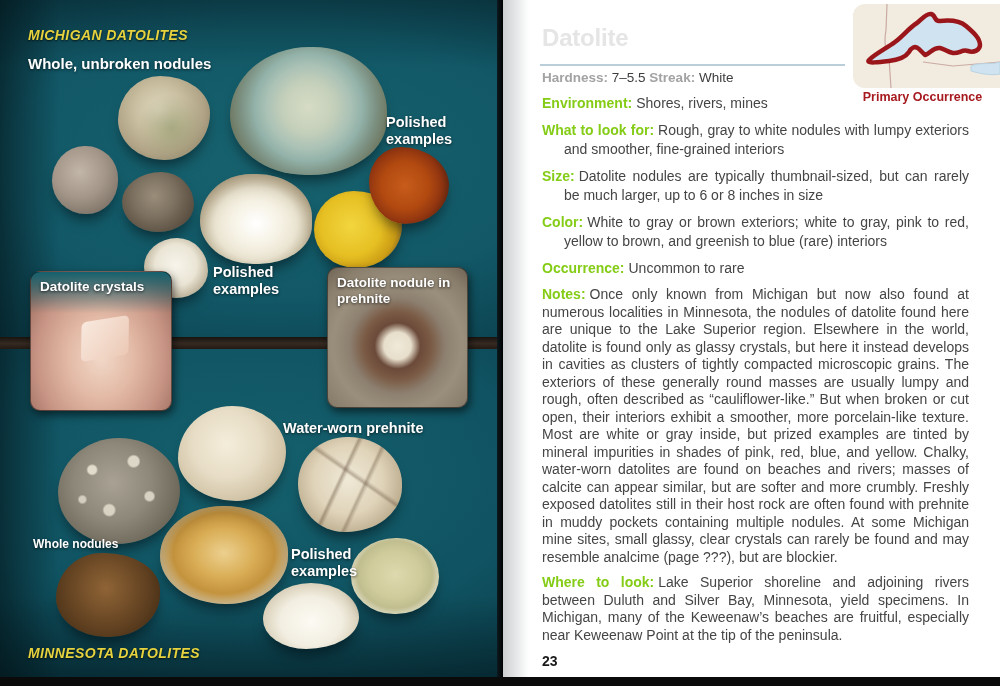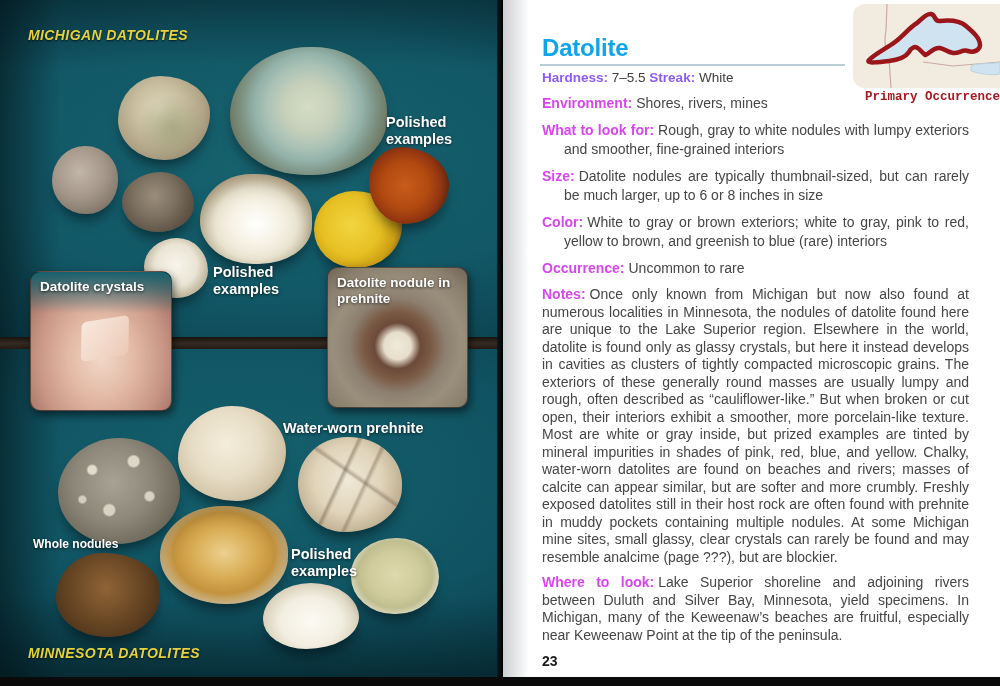--- a/index.html
+++ b/index.html
@@ -101,38 +101,38 @@
 
   
   .spine { position:absolute; left:497px; top:0; width:6px; height:677px; z-index:8;
     background:linear-gradient(to right, #0d1a1f, #000); }
 
   
   .right-page { position:absolute; left:503px; top:0; width:497px; height:677px; background:#fff; z-index:1; }
   .right-page .edge-shadow { position:absolute; left:0; top:0; width:26px; height:100%;
     background:linear-gradient(to right, rgba(70,80,86,.28), rgba(70,80,86,0)); }
 
-  .title { position:absolute; left:542px; top:34px; z-index:9; font-size:24px; font-weight:bold; color:#0ea5e9; letter-spacing:-.2px; }
+  .title { position:absolute; left:542px; top:24px; z-index:9; font-size:24px; font-weight:bold; color:#e5e5e5; letter-spacing:-.2px; }
   .title-rule { position:absolute; left:540px; top:64px; width:305px; height:2px; background:#b9ced8; z-index:9; }
   .hardness-line { position:absolute; left:542px; top:70px; z-index:9; font-size:13.5px; color:#3d3d3d; }
-  .hardness-line b { color:#8b5cf6; }
+  .hardness-line b { color:#a3a3a3; }
 
   .body-col { position:absolute; left:542px; top:94px; width:427px; z-index:9; color:#454545; font-size:14px; }
   .field { line-height:19px; margin-bottom:8px; padding-left:22px; text-indent:-22px; text-align:justify; }
-  .field b, .para b { color:#d946ef; margin-right:4px; }
+  .field b, .para b { color:#84cc16; margin-right:4px; }
   .para { line-height:17.5px; margin-bottom:8px; text-align:justify; }
 
   .page-number { position:absolute; left:542px; top:653px; width:427px; text-align:left;
     font-size:14px; font-weight:bold; color:#1a1a1a; z-index:9; }
 
   
   .map-box { position:absolute; left:853px; top:4px; width:147px; height:84px; z-index:9;
     background:#f1ebe0; border-radius:12px 0 0 12px; overflow:hidden; }
-  .map-caption { position:absolute; left:845px; top:90px; width:155px; text-align:right;
-    font-size:12.5px; font-weight:bold; color:#a6191f; z-index:9;font-family:Liberation Mono, monospace; }
+  .map-caption { position:absolute; left:845px; top:90px; width:155px; text-align:center;
+    font-size:12.5px; font-weight:bold; color:#a6191f; z-index:9; }
 
   .bottom-strip { position:absolute; left:0; top:677px; width:1000px; height:9px; background:#0a0a0a; z-index:10; }
 </style>
 </head>
 <body>
 
 <div id="stage">
 
   <div class="left-panel">
     <div class="photo-top"></div>
@@ -158,20 +158,21 @@
 
     <div class="inset" id="inset-crystals">
       <div class="crystal-face"></div>
       <div class="inset-label">Datolite crystals</div>
     </div>
     <div class="inset" id="inset-prehnite">
       <div class="inset-label">Datolite nodule in prehnite</div>
     </div>
 
     <div class="pl pl-header" id="lbl-michigan">MICHIGAN DATOLITES</div>
+    <div class="pl" id="lbl-whole-unbroken">Whole, unbroken nodules</div>
     <div class="pl" id="lbl-polished-top">Polished examples</div>
     <div class="pl" id="lbl-polished-mid">Polished examples</div>
     <div class="pl" id="lbl-water-worn">Water-worn prehnite</div>
     <div class="pl" id="lbl-whole-nodules">Whole nodules</div>
     <div class="pl" id="lbl-polished-bottom">Polished examples</div>
     <div class="pl pl-header" id="lbl-minnesota">MINNESOTA DATOLITES</div>
 
     <div class="vignette"></div>
   </div>
 

